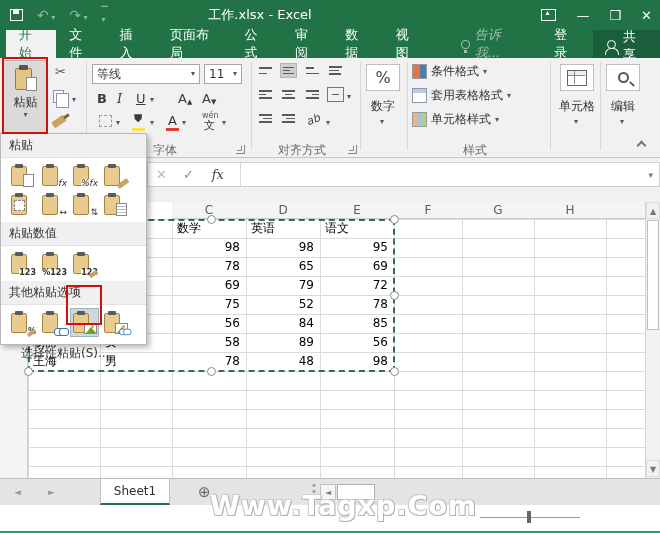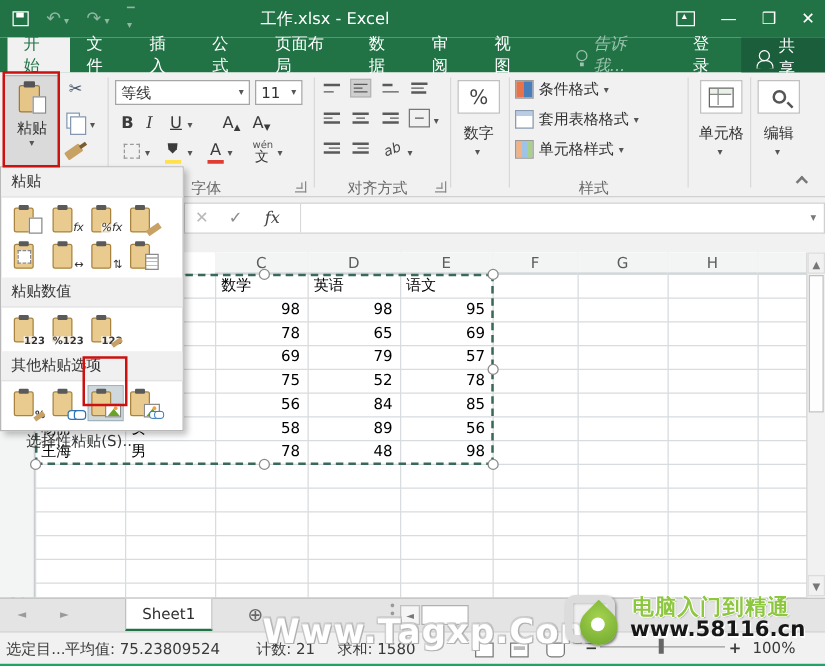--- a/index.html
+++ b/index.html
@@ -176,24 +176,24 @@
       <span class="wglyph">✕</span>
     </div>
   </div>
 
   <div class="abs tabrow">
     <div style="width:6px"></div>
     <div id="tabs-holder" style="display:flex">
         <div class="tab active">开始</div>
         <div class="tab">文件</div>
         <div class="tab">插入</div>
+        <div class="tab">页面布局</div>
         <div class="tab">公式</div>
-        <div class="tab">页面布局</div>
+        <div class="tab">审阅</div>
         <div class="tab">数据</div>
-        <div class="tab">审阅</div>
         <div class="tab">视图</div>
       </div>
     <div class="tellme">
       <span class="bulb"></span>
       <span>告诉我...</span>
     </div>
     <div class="signin">
         <span>登录</span>
       </div>
     <div class="share">
@@ -388,21 +388,21 @@
       <div class="cell txt" style="left: 247px; top: 219px; width: 72px;">英语</div>
       <div class="cell txt" style="left: 321px; top: 219px; width: 72px;">语文</div>
       <div class="cell num" style="left: 173px; top: 238px; width: 72px;">98</div>
       <div class="cell num" style="left: 247px; top: 238px; width: 72px;">98</div>
       <div class="cell num" style="left: 321px; top: 238px; width: 72px;">95</div>
       <div class="cell num" style="left: 173px; top: 257px; width: 72px;">78</div>
       <div class="cell num" style="left: 247px; top: 257px; width: 72px;">65</div>
       <div class="cell num" style="left: 321px; top: 257px; width: 72px;">69</div>
       <div class="cell num" style="left: 173px; top: 276px; width: 72px;">69</div>
       <div class="cell num" style="left: 247px; top: 276px; width: 72px;">79</div>
-      <div class="cell num" style="left: 321px; top: 276px; width: 72px;">57</div>
+      <div class="cell num" style="left: 321px; top: 276px; width: 72px;">72</div>
       <div class="cell num" style="left: 173px; top: 295px; width: 72px;">75</div>
       <div class="cell num" style="left: 247px; top: 295px; width: 72px;">52</div>
       <div class="cell num" style="left: 321px; top: 295px; width: 72px;">78</div>
       <div class="cell num" style="left: 173px; top: 314px; width: 72px;">56</div>
       <div class="cell num" style="left: 247px; top: 314px; width: 72px;">84</div>
       <div class="cell num" style="left: 321px; top: 314px; width: 72px;">85</div>
       <div class="cell num" style="left: 173px; top: 333px; width: 72px;">58</div>
       <div class="cell num" style="left: 247px; top: 333px; width: 72px;">89</div>
       <div class="cell num" style="left: 321px; top: 333px; width: 72px;">56</div>
       <div class="cell num" style="left: 173px; top: 352px; width: 72px;">78</div>
@@ -521,37 +521,19 @@
   <div class="abs sheetbar">
     <span class="sb-arr" style="left:14px;">◄</span>
     <span class="sb-arr" style="left:48px;">►</span>
     <div class="sheettab">Sheet1</div>
     <span class="addsheet">⊕</span>
     <span class="sb-dots">•<br>•<br>•</span>
     <span class="hscroll-arr">◄</span>
     <span class="hscroll-thumb"></span>
   </div>
 
-  <div class="abs statusbar">
-    <span class="st" style="left:5px;">选定目...</span>
-    <span class="st" style="left:52px;">平均值: 75.23809524</span>
-    <span class="st" style="left:205px;">计数: 21</span>
-    <span class="st" style="left:270px;">求和: 1580</span>
-    <span class="viewic" style="left:380px;"></span>
-    <span class="viewic v2" style="left:408px;"></span>
-    <span class="viewic v3" style="left:437px;"></span>
-    <span class="st" style="left:468px;font-weight:bold;">−</span>
-    <span class="st" style="left:583px;font-weight:bold;">+</span>
-    <span class="st" style="left:602px;">100%</span>
-  </div>
   <div class="zoomtrack"></div>
   <div class="zoomthumb"></div>
   <div class="abs greenstrip"></div>
 
   <div class="abs wm-text">Www.Tagxp.Com</div>
-  <div class="abs logo">
-    <span class="logo-frame"></span>
-    <span class="logo-leaf"></span>
-    <span class="logo-title">电脑入门到精通</span>
-    <span class="logo-url">www.58116.cn</span>
-  </div>
 
 </div>
 
 </body></html>

